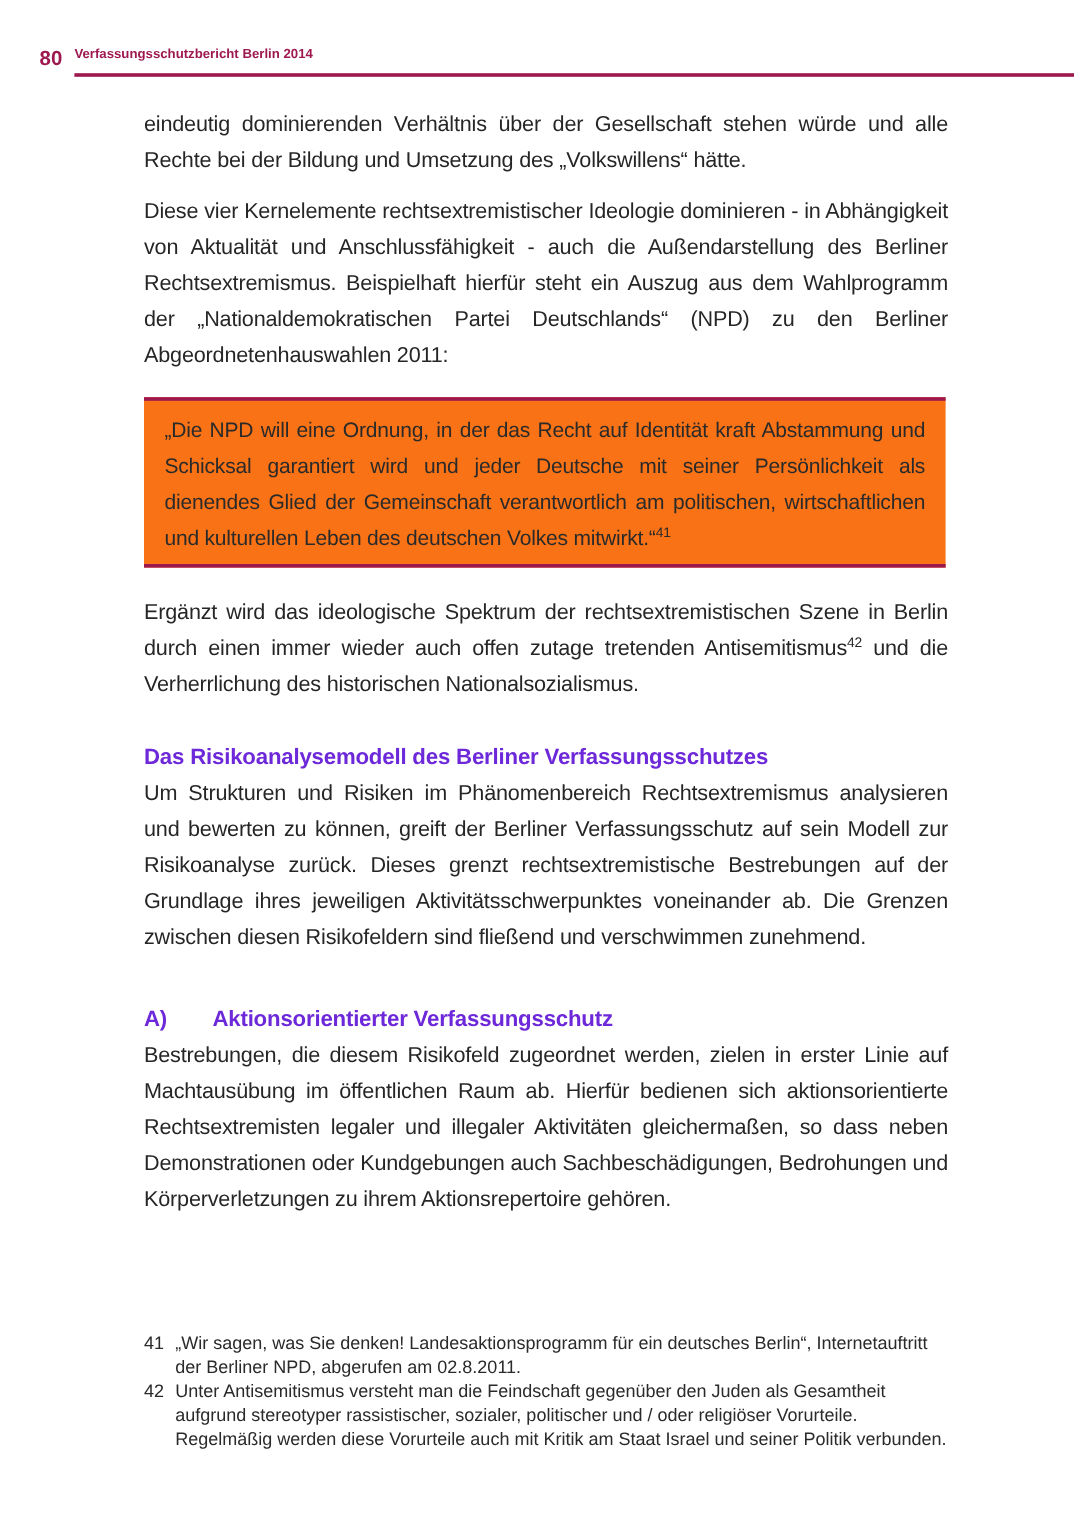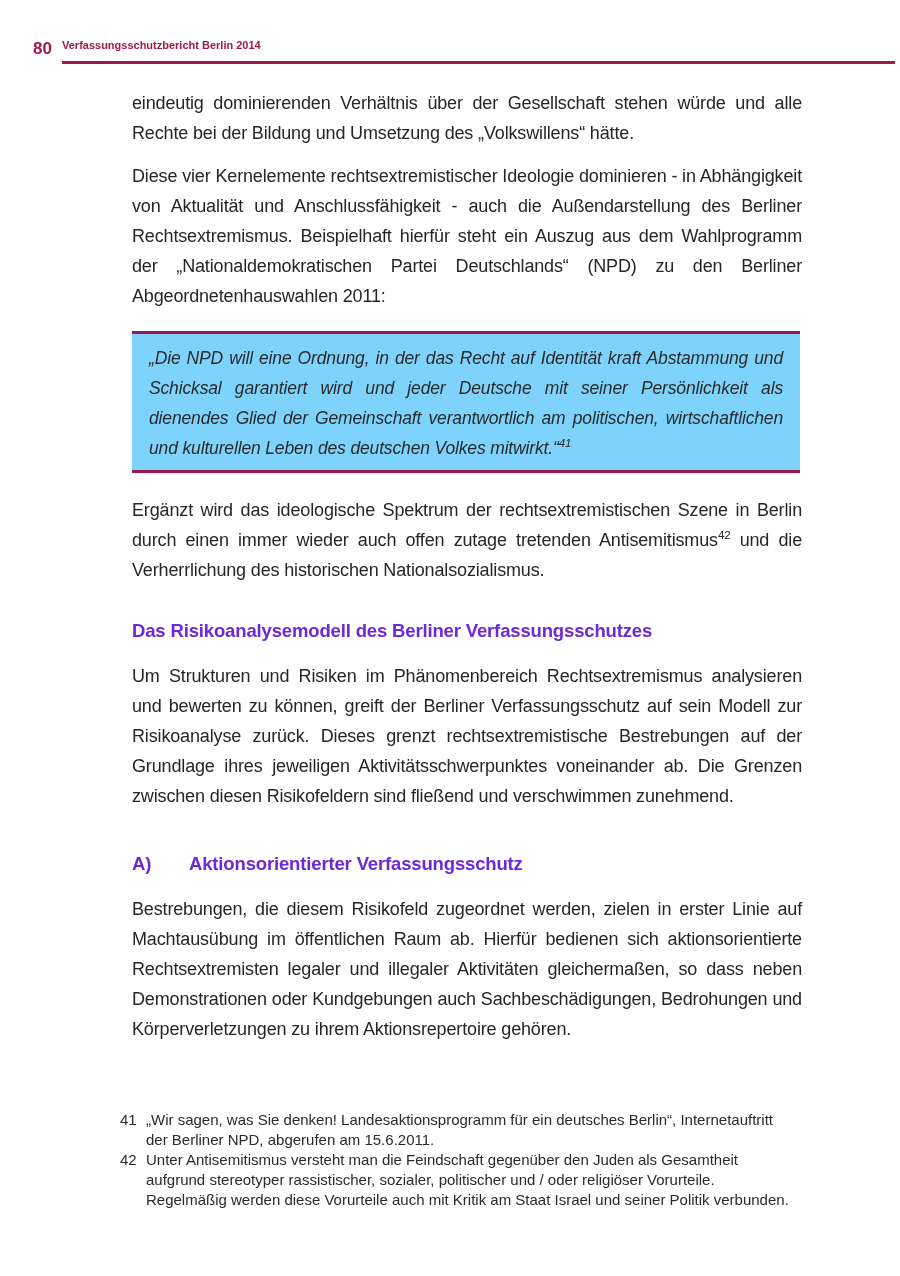--- a/index.html
+++ b/index.html
@@ -22,43 +22,42 @@
     position: absolute; left: 62px; top: 39px;
     font-size: 11px; font-weight: bold; color: #9e1850;
   }
   .header-rule {
     position: absolute; left: 62px; top: 61px;
     width: 833px; height: 3px; background: #9e1850;
   }
 
   
   .content {
-    position: absolute; left: 132px; top: 88px; width: 670px;
+    position: absolute; left: 120px; top: 88px; width: 670px;
     font-size: 18px; line-height: 30px;
     text-align: justify;
     letter-spacing: -0.15px;
   }
   .body-para { margin: 0 0 13px 0; }
   .body-para.pre-quote { margin-bottom: 20px; }
   .body-para.post-quote { margin-bottom: 31px; }
   .body-para.risk-model { margin-bottom: 38px; }
-  .body-para.flush { margin-top: 15px; }
+  .body-para.flush { margin-top: 0; }
 
   sup.fn-ref {
     font-size: 11.5px; line-height: 0;
     vertical-align: super;
   }
 
   .quote-box {
-    background: #7dd3fc;
+    background: #f97316;
     border-top: 3px solid #9e1850;
     border-bottom: 3px solid #9e1850;
     padding: 9px 17px 7px 17px;
     margin: 0 2px 22px 0;
-    font-style: italic;
     font-size: 17.5px; line-height: 30px;
     text-align: justify;
     color: #2a2a2a;
   }
 
   .section-heading {
     font-size: 18.5px; font-weight: bold; line-height: 30px;
     text-align: left; color: #6d28d9;
   }
   .section-heading .h-label {
@@ -100,21 +99,21 @@
 
     <h2 class="section-heading"><span class="h-label">A)</span><span>Aktionsorientierter Verfassungsschutz</span></h2>
 
     <p class="body-para flush">Bestrebungen, die diesem Risikofeld zugeordnet werden, zielen in erster Linie auf Machtausübung im öffentlichen Raum ab. Hierfür bedienen sich aktionsorientierte Rechtsextremisten legaler und illegaler Aktivitäten gleichermaßen, so dass neben Demonstrationen oder Kundgebungen auch Sachbeschädigungen, Bedrohungen und Körperverletzungen zu ihrem Aktionsrepertoire gehören.</p>
 
   </main>
 
   <footer class="footnotes">
     <div class="footnote">
       <span class="fn-num">41</span>
-      <span class="fn-text">„Wir sagen, was Sie denken! Landesaktionsprogramm für ein deutsches Berlin“, Internetauftritt der Berliner NPD, abgerufen am 15.6.2011.</span>
+      <span class="fn-text">„Wir sagen, was Sie denken! Landesaktionsprogramm für ein deutsches Berlin“, Internetauftritt der Berliner NPD, abgerufen am 02.8.2011.</span>
     </div>
     <div class="footnote">
       <span class="fn-num">42</span>
       <span class="fn-text">Unter Antisemitismus versteht man die Feindschaft gegenüber den Juden als Gesamtheit aufgrund stereotyper rassistischer, sozialer, politischer und / oder religiöser Vorurteile. Regelmäßig werden diese Vorurteile auch mit Kritik am Staat Israel und seiner Politik verbunden.</span>
     </div>
   </footer>
 
 </div>
 
 </body></html>

